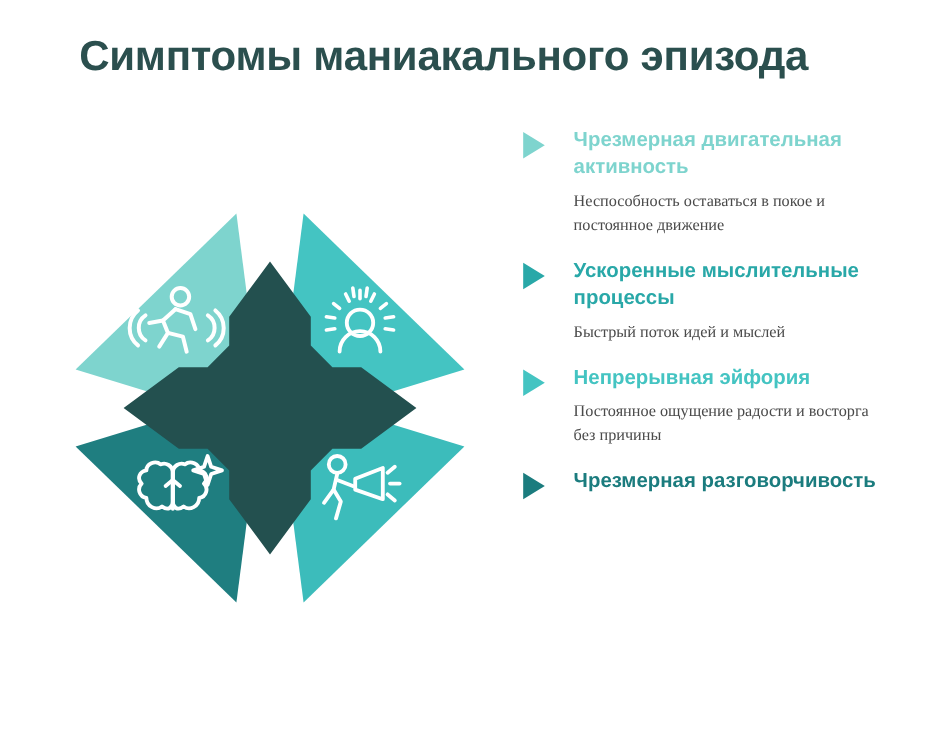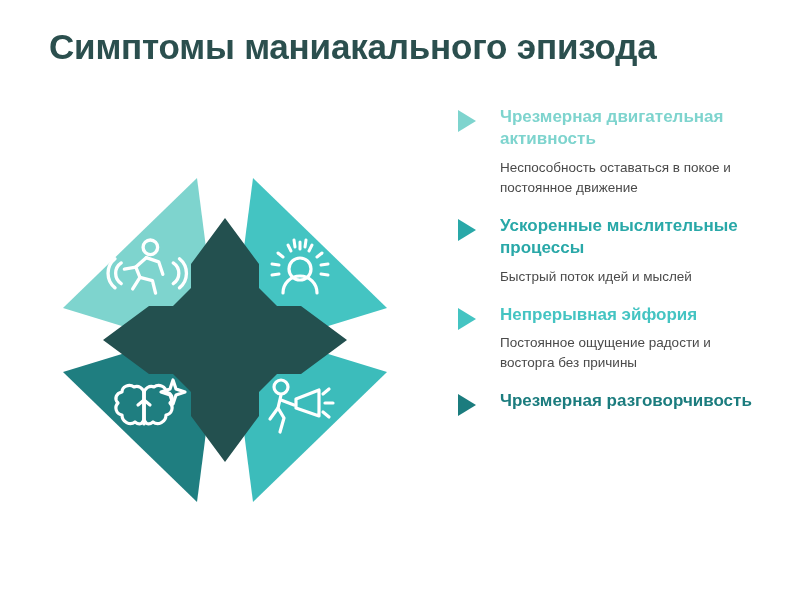--- a/index.html
+++ b/index.html
@@ -10,21 +10,21 @@
     width: 792px;
     height: 610px;
     background: #ffffff;
     font-family: "Liberation Sans", sans-serif;
     overflow: hidden;
     position: relative;
   }
 
   #page-title {
     position: absolute;
-    left: 49px;
+    left: 66px;
     top: 27px;
     font-size: 35px;
     font-weight: bold;
     color: #2b4f4e;
     letter-spacing: -0.2px;
     white-space: nowrap;
   }
 
   
   #graphic {
@@ -36,21 +36,21 @@
   }
   #graphic svg {
     display: block;
     width: 360px;
     height: 360px;
   }
 
   
   #symptom-list {
     position: absolute;
-    left: 458px;
+    left: 436px;
     top: 106px;
     width: 300px;
   }
   .symptom-item {
     position: relative;
     padding-left: 42px;
     margin-bottom: 17px;
   }
   .bullet-arrow {
     position: absolute;
@@ -67,20 +67,21 @@
     font-weight: bold;
     line-height: 1.32;
     color: #7ed4ce;
     margin: 0 0 7px 0;
   }
   .symptom-desc {
     font-size: 13.5px;
     line-height: 1.48;
     color: #4a4a4a;
     margin: 0;
+    font-family: Liberation Serif, serif;
   }
 
   
   .item-0 .bullet-arrow { border-left-color: #7ed4ce; }
   .item-0 .symptom-heading { color: #7ed4ce; }
   .item-1 .bullet-arrow { border-left-color: #44c4c2; }
   .item-1 .symptom-heading { color: #44c4c2; }
   .item-2 .bullet-arrow { border-left-color: #29a8a8; }
   .item-2 .symptom-heading { color: #29a8a8; }
   .item-3 .bullet-arrow { border-left-color: #1b7c7e; }

